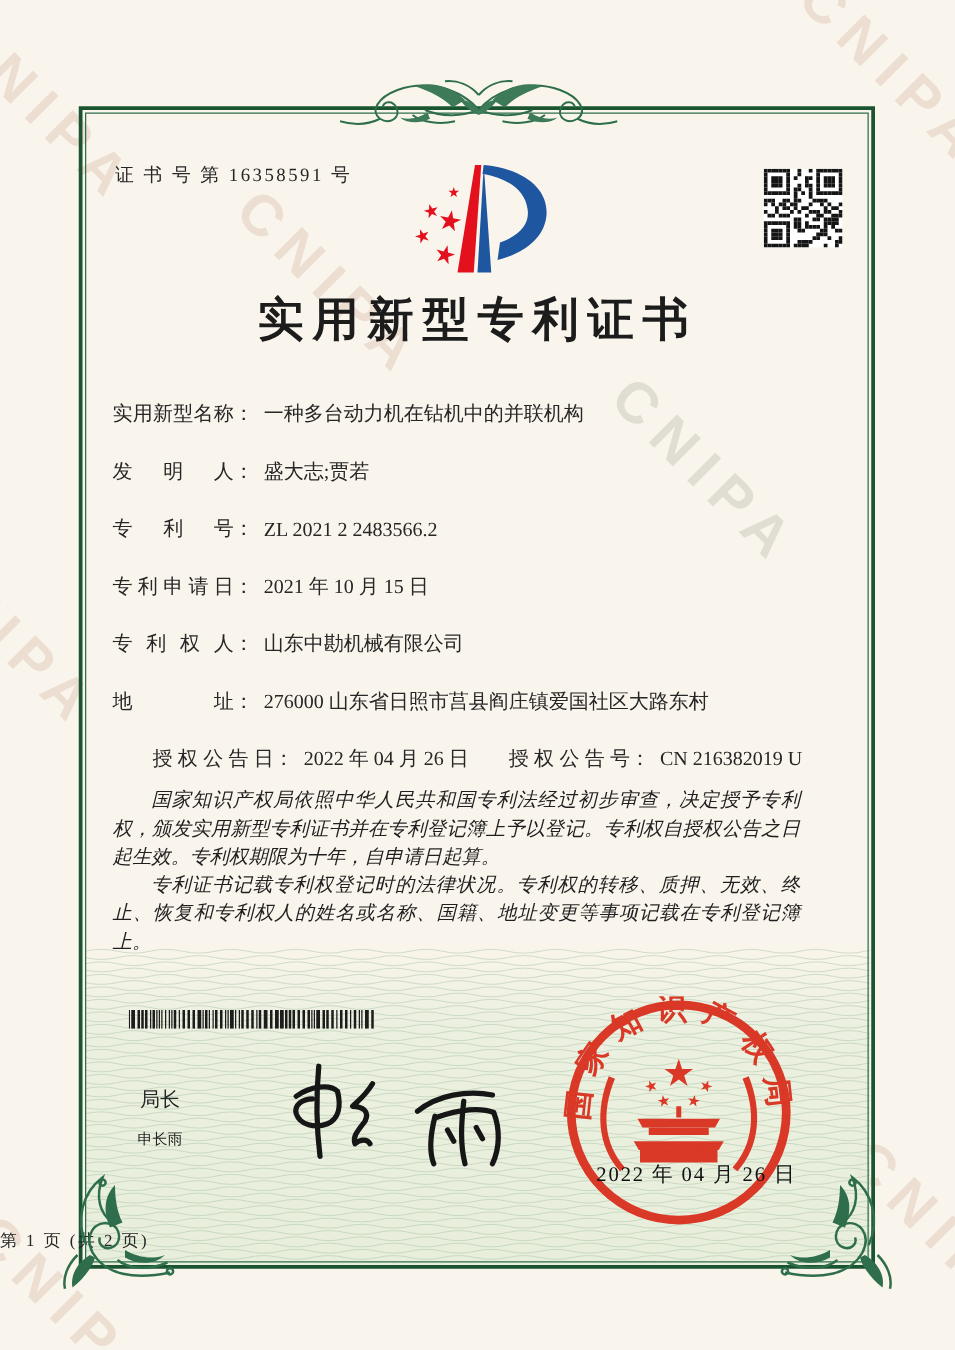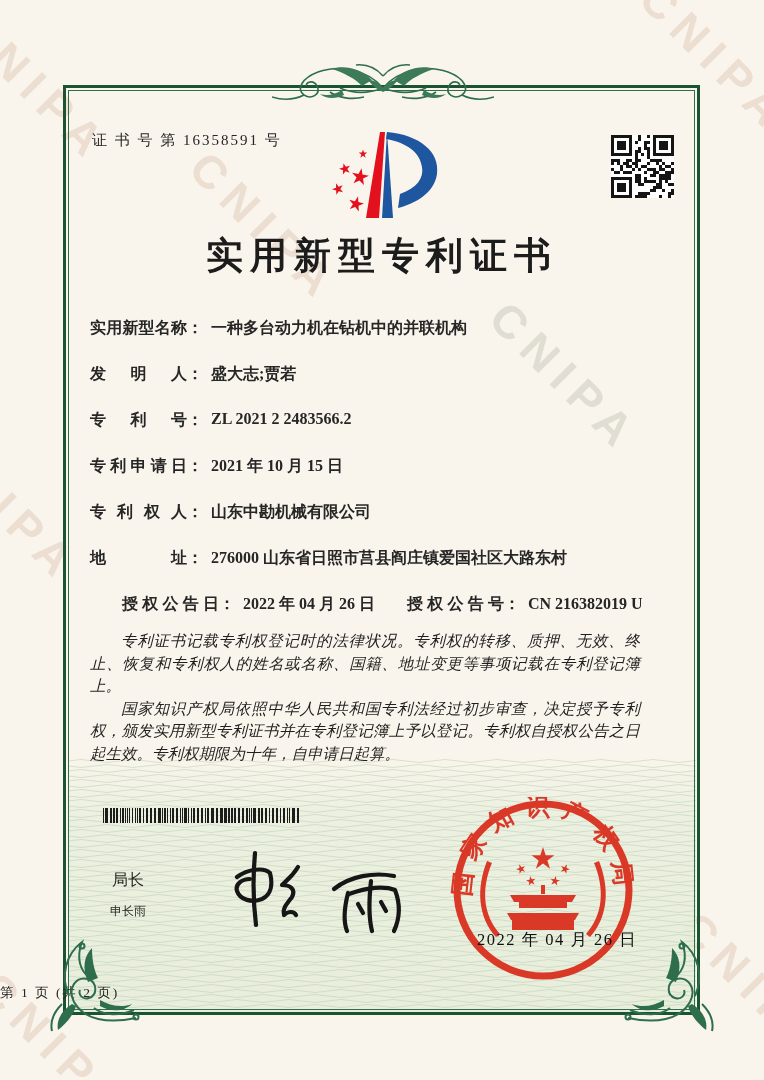--- a/index.html
+++ b/index.html
@@ -41,21 +41,21 @@
   .cert-no{position:absolute;left:92px;top:131px;font-size:15px;letter-spacing:2px;}
   .logo{position:absolute;left:320px;top:120px;}
   .qr{position:absolute;left:611px;top:135px;}
 
   .title{
     position:absolute;left:0;right:0;top:231px;text-align:center;
     font-size:37px;font-weight:bold;letter-spacing:7px;color:#1c1c1c;
   }
 
   .fields{position:absolute;left:90px;top:318px;width:560px;font-size:16px;}
-  .frow{display:flex;align-items:flex-start;height:24px;margin-bottom:22px;white-space:nowrap;font-weight:bold;}
+  .frow{display:flex;align-items:flex-end;height:24px;margin-bottom:22px;white-space:nowrap;}
   .flabel{display:inline-block;width:97px;text-align:justify;text-align-last:justify;}
   .fcolon{margin-right:8px;}
   .fgroup{display:flex;align-items:baseline;}
   .fgroup.first{width:285px;margin-left:32px;}
 
   .bodytext{
     position:absolute;left:90px;top:630px;width:550px;
     font-size:15.5px;line-height:22.5px;font-style:italic;
     text-align:justify;color:#1f1f1f;
   }
@@ -501,22 +501,22 @@
         </span>
         <span class="fgroup">
           <span class="flabel">授权公告号</span>
             <span class="fcolon">：</span>
           <span class="fvalue">CN 216382019 U</span>
         </span>
       </div>
     </div>
 
     <div class="bodytext">
+      <p>国家知识产权局依照中华人民共和国专利法经过初步审查，决定授予专利权，颁发实用新型专利证书并在专利登记簿上予以登记。专利权自授权公告之日起生效。专利权期限为十年，自申请日起算。</p>
       <p>专利证书记载专利权登记时的法律状况。专利权的转移、质押、无效、终止、恢复和专利权人的姓名或名称、国籍、地址变更等事项记载在专利登记簿上。</p>
-      <p>国家知识产权局依照中华人民共和国专利法经过初步审查，决定授予专利权，颁发实用新型专利证书并在专利登记簿上予以登记。专利权自授权公告之日起生效。专利权期限为十年，自申请日起算。</p>
     </div>
 
     <svg class="barcode" id="barcode" width="200" height="15" viewBox="0 0 200 15" preserveAspectRatio="none">
       <g id="barcode-bars" fill="#1c1c1c">
           <rect x="0" y="0" width="1" height="15"></rect>
           <rect x="2" y="0" width="3" height="15"></rect>
           <rect x="7" y="0" width="2" height="15"></rect>
           <rect x="10" y="0" width="2" height="15"></rect>
           <rect x="13" y="0" width="2" height="15"></rect>
           <rect x="17" y="0" width="1" height="15"></rect>

